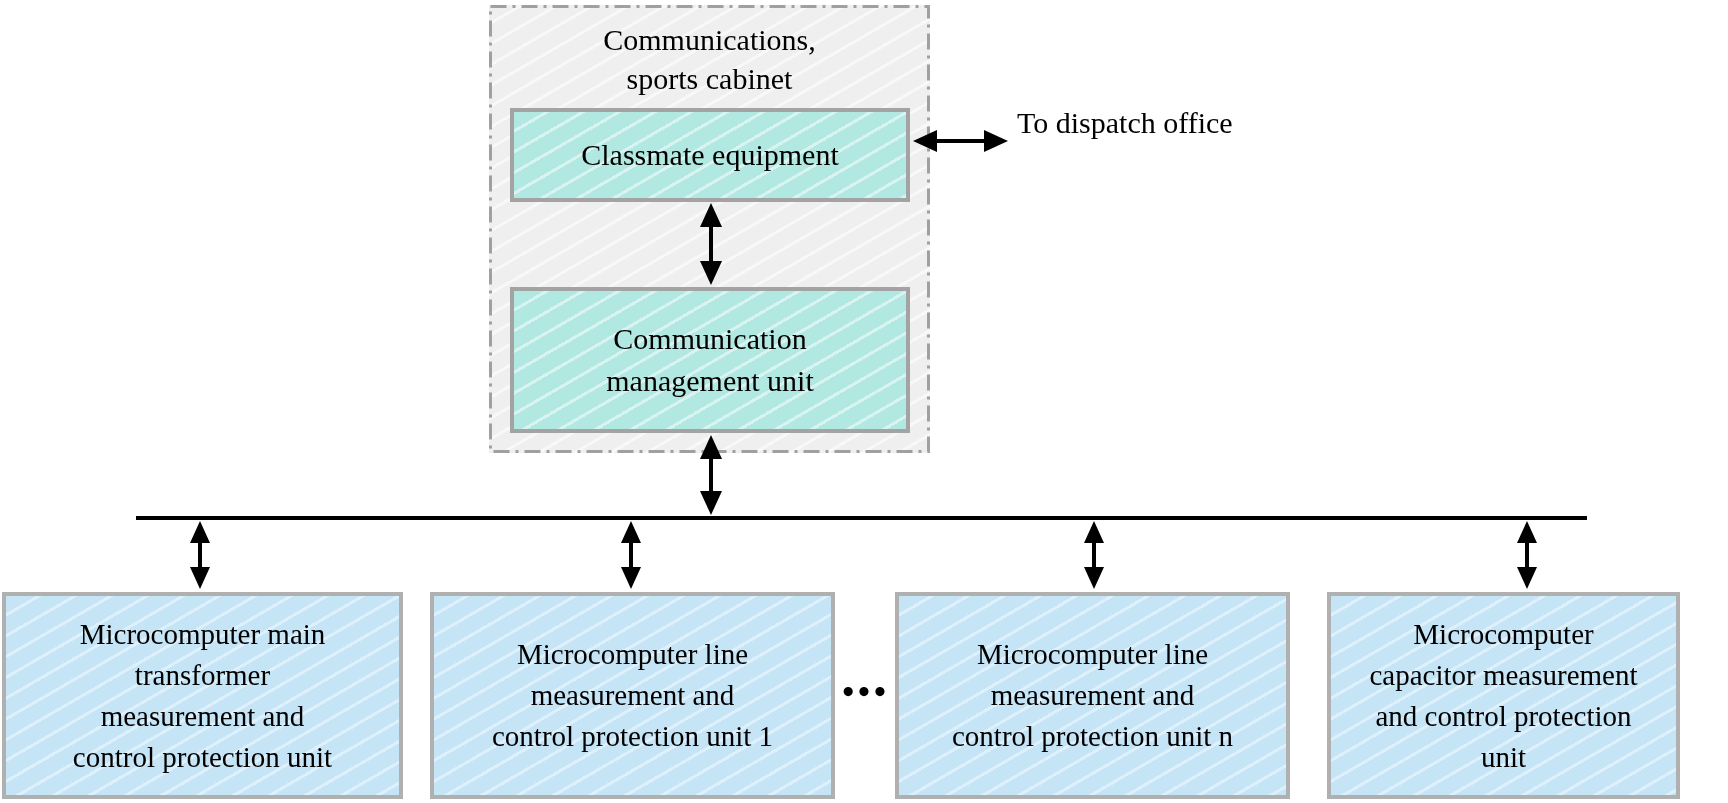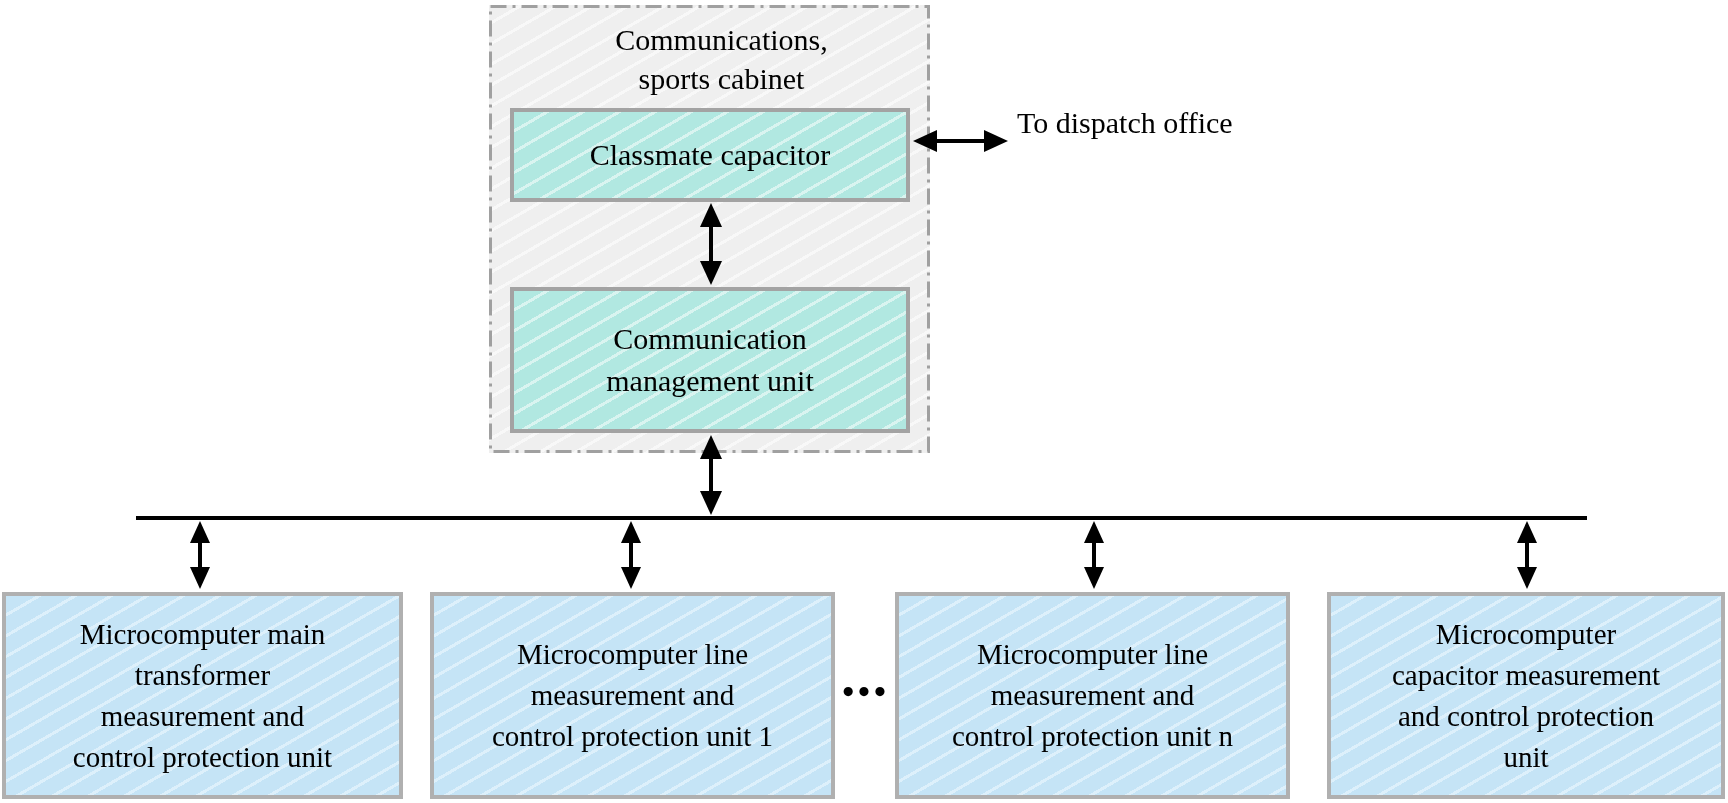--- a/index.html
+++ b/index.html
@@ -17,21 +17,20 @@
   
   .cabinet {
     left: 489px; top: 5px; width: 441px; height: 448px;
     background: repeating-linear-gradient(150deg,
       #efefef 0px, #efefef 15px, #f8f8f8 15px, #f8f8f8 18px);
   }
   .cabinet-title {
     left: 489px; top: 20px; width: 441px;
     text-align: center; font-size: 30px; line-height: 39px;
     white-space: pre-line;
-    padding-left: 12px;
   }
 
   .teal-box {
     left: 510px; width: 400px;
     box-sizing: border-box;
     border: 4px solid #a3a3a3;
     background: repeating-linear-gradient(150deg,
       #b1e8e1 0px, #b1e8e1 15px, #d9f4f0 15px, #d9f4f0 18px);
     display: flex; align-items: center; justify-content: center;
     text-align: center; font-size: 30px; line-height: 42px;
@@ -50,21 +49,21 @@
     border: 4px solid #b0b0b0;
     background: repeating-linear-gradient(150deg,
       #c5e4f6 0px, #c5e4f6 15px, #ddf0fb 15px, #ddf0fb 18px);
     display: flex; align-items: center; justify-content: center;
     text-align: center; font-size: 29px; line-height: 41px;
     white-space: pre-line;
   }
   .unit-1 { left: 2px;    width: 401px; text-align: center; }
   .unit-2 { left: 430px;  width: 405px; }
   .unit-3 { left: 895px;  width: 395px; }
-  .unit-4 { left: 1327px; width: 398px; }
+  .unit-4 { left: 1327px; width: 353px; }
 
   .ellipsis {
     left: 836px; top: 672px; width: 60px;
     text-align: center; font-size: 34px; font-weight: bold;
     letter-spacing: 4px; line-height: 40px;
   }
 
   .overlay-svg {
     position: absolute; left: 0; top: 0;
     width: 1728px; height: 803px;
@@ -78,21 +77,21 @@
 <body>
 
 <div class="canvas">
 
   <div class="abs cabinet"></div>
 
   <div class="abs cabinet-title">Communications,
 sports cabinet</div>
 
   <div class="abs teal-box teal-a">
-    <span>Classmate capacitor</span>
+    <span>Classmate equipment</span>
   </div>
 
   <div class="abs teal-box teal-b">
     <span>Communication
 management unit</span>
   </div>
 
   <div class="abs dispatch-label">To dispatch office</div>
 
   <div class="abs unit-box unit-1">

